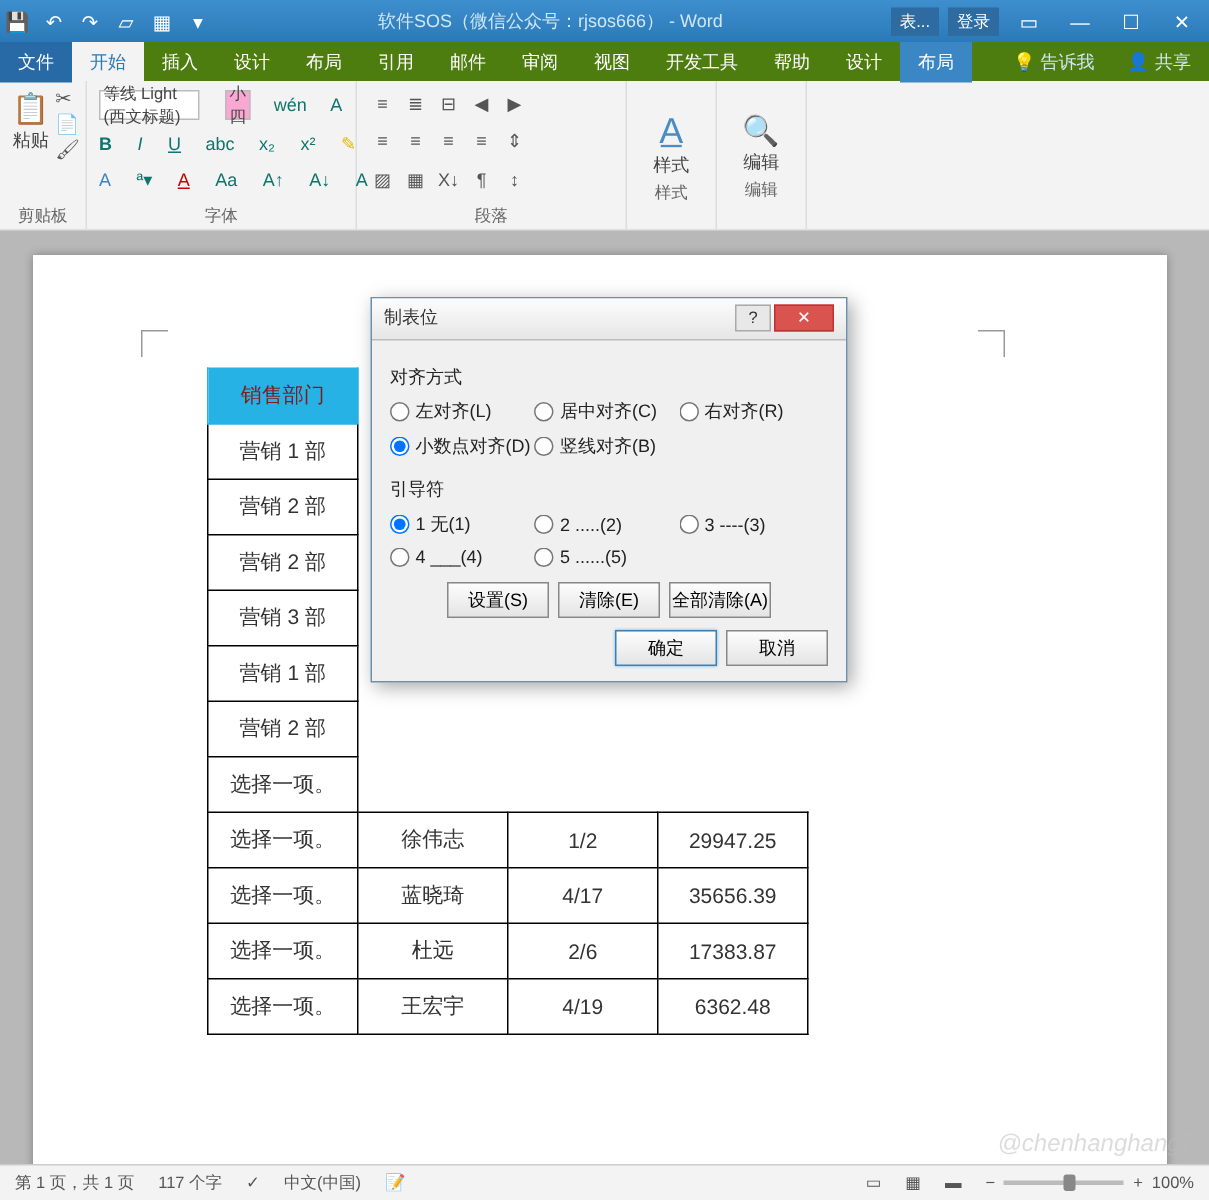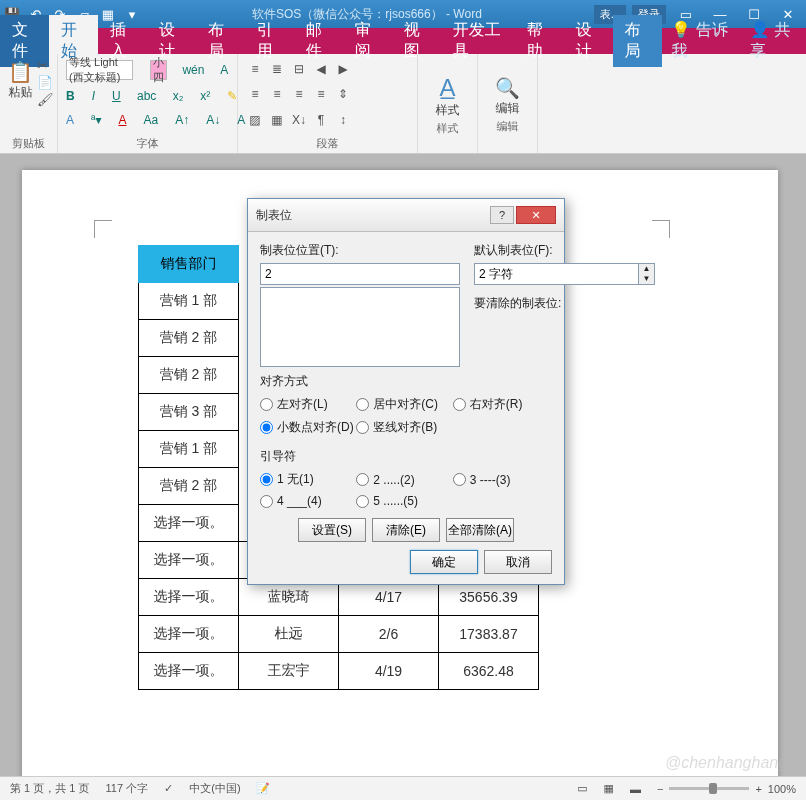--- a/index.html
+++ b/index.html
@@ -4,21 +4,21 @@
 <style>
 *{box-sizing:border-box;margin:0;padding:0;font-family:"Microsoft YaHei",sans-serif}
 body{width:806px;height:800px;background:#f0f0f0;overflow:hidden;position:relative;font-size:12px}
 .titlebar{height:28px;background:linear-gradient(#3e8fce,#2b7ab8);display:flex;align-items:center;color:#fff;padding:0 4px}
 .titlebar .qat{display:flex;gap:8px;align-items:center}
 .titlebar .qat span{width:16px;height:16px;display:flex;align-items:center;justify-content:center;font-size:13px}
 .titlebar .title{flex:1;text-align:center;font-size:12px;color:#cfe6f5}
 .titlebar .right{display:flex;align-items:center;gap:6px}
 .titlebar .tbox{background:#2d6ba0;padding:2px 6px;font-size:11px}
 .titlebar .winbtn{width:28px;text-align:center;font-size:13px}
-.ribbon-tabs{height:26px;background:#be185d;display:flex;align-items:center;color:#fff;font-size:16px}
+.ribbon-tabs{height:26px;background:#4d7c0f;display:flex;align-items:center;color:#fff;font-size:12px}
 .ribbon-tabs .tab{padding:5px 12px 5px;cursor:pointer}
 .ribbon-tabs .tab.file{background:#276aa5}
 .ribbon-tabs .tab.active{background:#f3f3f3;color:#2b7ab8}
 .ribbon-tabs .tab.tool{background:#3b86c4}
 .ribbon-tabs .spacer{flex:1}
 .ribbon-tabs .tell{padding:5px 10px;color:#cfe6f5}
 .ribbon-tabs .share{padding:5px 12px;color:#cfe6f5}
 .ribbon{height:100px;background:#f3f3f3;border-bottom:1px solid #ccc;display:flex;font-size:12px;color:#444}
 .group{border-right:1px solid #ddd;padding:4px 8px 0;display:flex;flex-direction:column;justify-content:space-between}
 .group .glabel{text-align:center;font-size:11px;color:#666;padding:2px 0}
@@ -38,24 +38,24 @@
 .styles{width:60px;display:flex;flex-direction:column;align-items:center;justify-content:center}
 .styles .sicon{font-size:24px;color:#4a8dc4}
 .edit{width:60px;display:flex;flex-direction:column;align-items:center;justify-content:center}
 .doc-area{position:absolute;top:154px;left:0;right:0;bottom:24px;background:#b8b8b8;overflow:hidden}
 .page{position:absolute;left:22px;top:16px;width:756px;height:900px;background:#fff;box-shadow:0 0 6px rgba(0,0,0,.3)}
 .corner{position:absolute;width:18px;height:18px;border-color:#999}
 .c-tl{top:50px;left:72px;border-left:1px solid #999;border-top:1px solid #999}
 .c-tr{top:50px;right:108px;border-right:1px solid #999;border-top:1px solid #999}
 .wtable{position:absolute;top:75px;left:116px;border-collapse:collapse;font-size:14px;color:#333}
 .wtable td{border:1px solid #000;padding:9px 0;text-align:center;width:100px;height:20px}
-.wtable .hdr{background:#27b2e6;color:#000000;border:1px solid #27b2e6}
+.wtable .hdr{background:#27b2e6;color:#7f1d1d;border:1px solid #27b2e6}
 .wtable .dcell{width:100px}
 .dialog{position:absolute;top:198px;left:247px;width:318px;background:#f0f0f0;border:1px solid #6b8fb0;box-shadow:3px 3px 12px rgba(0,0,0,.35);z-index:100}
-.dlg-title{height:28px;background:linear-gradient(#fdfdfd,#e6e6e6);display:flex;align-items:center;padding:16px 8px;font-size:12px;color:#333;border-bottom:1px solid #bbb}
+.dlg-title{height:28px;background:linear-gradient(#fdfdfd,#e6e6e6);display:flex;align-items:flex-start;padding:4px 8px;font-size:12px;color:#333;border-bottom:1px solid #bbb}
 .dlg-title .sp{flex:1}
 .dlg-title .hb{width:24px;height:18px;background:#e8e8e8;border:1px solid #aaa;text-align:center;font-size:11px;margin-left:2px;line-height:16px}
 .dlg-title .xb{background:#d9534f;color:#fff;border:1px solid #b33;width:40px}
 .dlg-body{padding:10px 12px;font-size:12px;color:#222}
 .dlg-row{display:flex;gap:14px;margin-bottom:6px}
 .dlg-col{flex:1}
 .dlg-lbl{margin-bottom:4px}
 .txtbox{width:100%;height:22px;border:1px solid #8a9db0;background:#fff;padding:0 4px;font-size:12px}
 .spin{display:flex}
 .spin input{flex:1;height:22px;border:1px solid #8a9db0;padding:0 4px;font-size:12px}
@@ -266,38 +266,20 @@
 </div>
 
 <div class="dialog">
   <div class="dlg-title">
     <span>制表位</span>
     <div class="sp"></div>
     <div class="hb">?</div>
     <div class="hb xb">✕</div>
   </div>
   <div class="dlg-body">
-    <div class="dlg-row">
-      <div class="dlg-col" style="flex:1.6">
-        <div class="dlg-lbl">制表位位置(T):</div>
-        <input class="txtbox" value="2" style="">
-        <div class="listbox"></div>
-      </div>
-      <div class="dlg-col">
-        <div class="dlg-lbl">默认制表位(F):</div>
-        <div class="spin">
-          <input value="2 字符" style="">
-          <div class="spb">
-              <div>▲</div>
-              <div>▼</div>
-            </div>
-        </div>
-        <div class="dlg-lbl" style="margin-top:10px">要清除的制表位:</div>
-      </div>
-    </div>
     <div class="fieldset">
       <div class="fs-title">对齐方式</div>
       <div class="radios">
         <label>
             <input type="radio" name="al" style="">
             <span>左对齐(L)</span>
           </label>
         <label>
             <input type="radio" name="al" style="">
             <span>居中对齐(C)</span>

